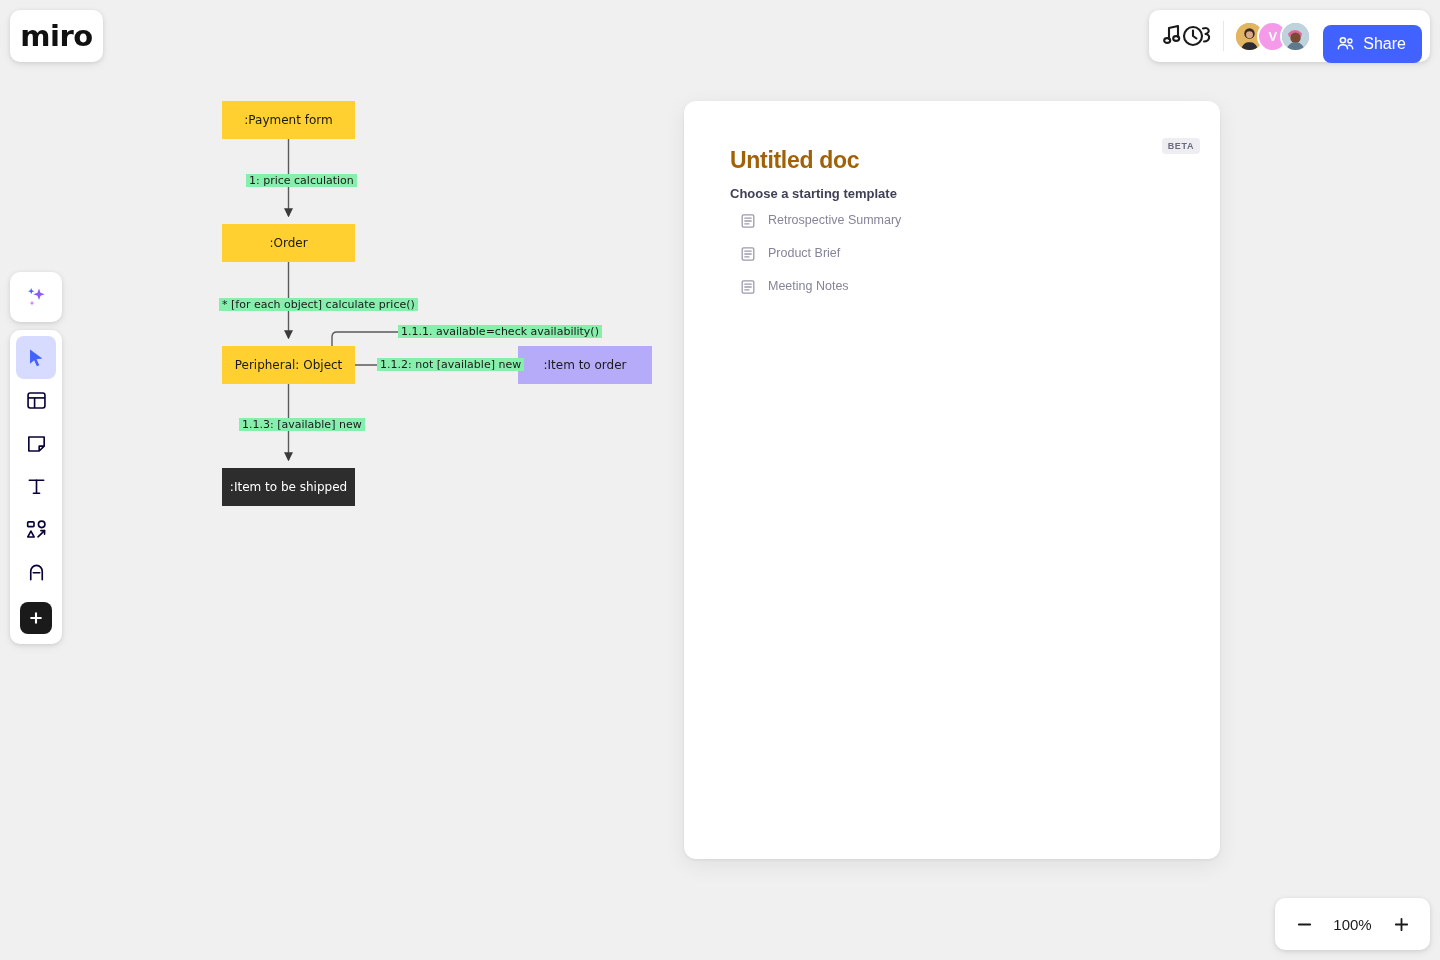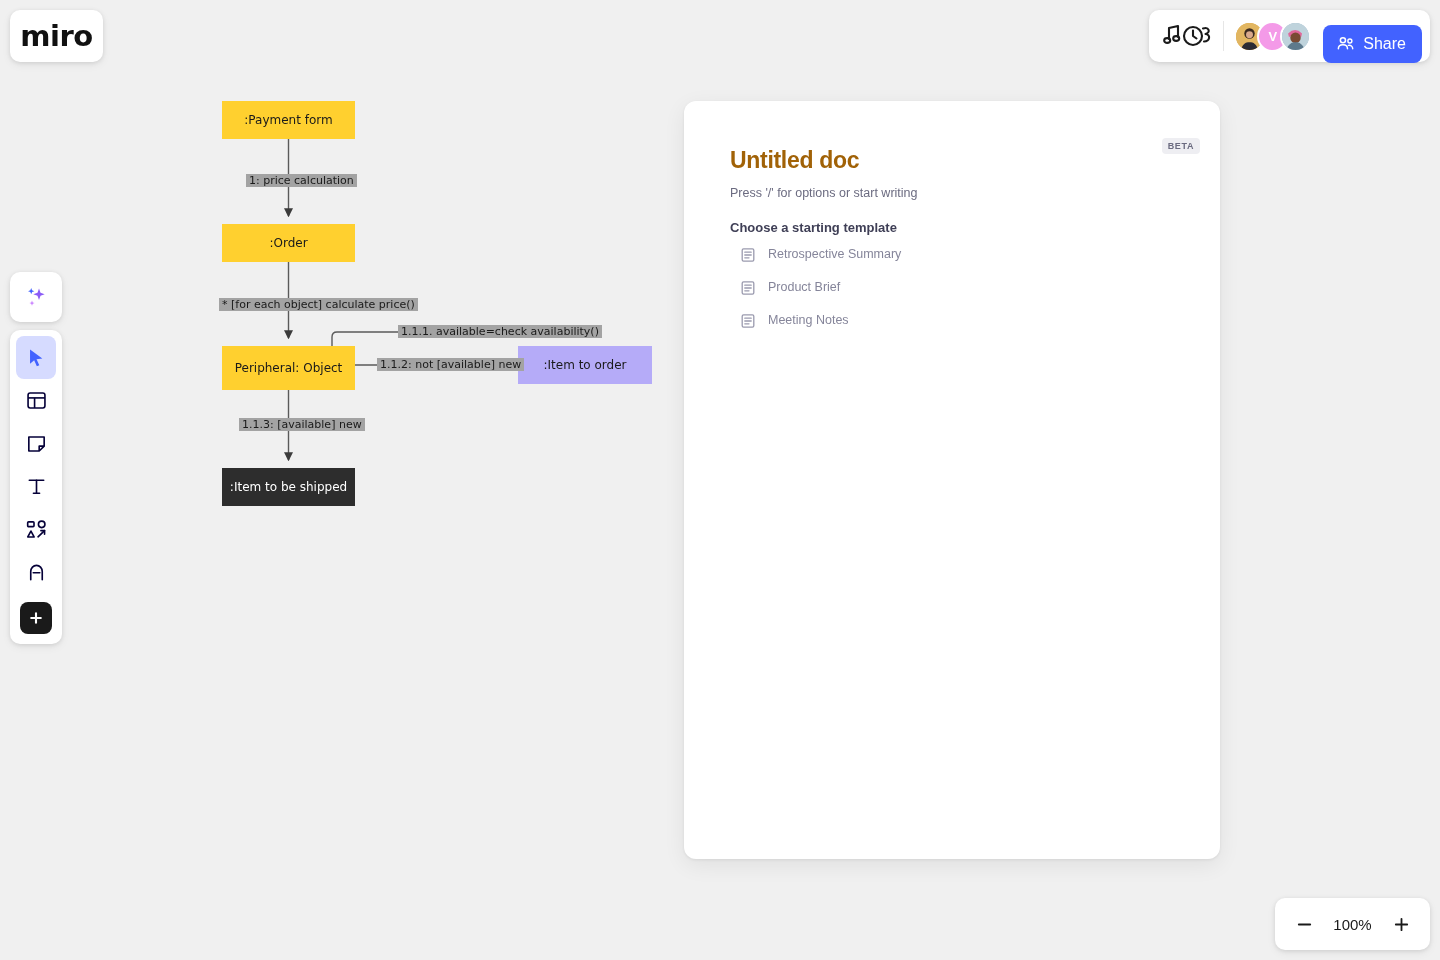--- a/index.html
+++ b/index.html
@@ -98,21 +98,21 @@
   }
   .node.yellow { background: #FFD02F; }
   .node.purple { background: #B5ABF8; }
   .node.dark { background: #2D2D2D; color: #FFFFFF; }
 
   .edge-label {
     position: absolute;
     font-family: "DejaVu Sans", sans-serif;
     font-size: 11px; color: #1A1A1A;
     white-space: nowrap;
-    background: #a3a3a3; padding: 0 3px;
+    background: #86efac; padding: 0 3px;
   }
 
   
   .doc-panel {
     position: absolute; left: 684px; top: 101px;
     width: 536px; height: 758px;
     background: #fff; border-radius: 12px;
     box-shadow: 0 1px 3px rgba(0,0,0,.07), 0 6px 22px rgba(0,0,0,.07);
     padding: 0;
   }
@@ -297,21 +297,21 @@
     </svg>
 
     <div class="node yellow" style="left:222px;top:101px;width:133px;height:38px">
       <span>:Payment form</span>
     </div>
 
     <div class="node yellow" style="left:222px;top:224px;width:133px;height:38px">
       <span>:Order</span>
     </div>
 
-    <div class="node yellow" style="left:222px;top:346px;width:133px;height:44px">
+    <div class="node yellow" style="left:222px;top:346px;width:133px;height:38px">
       <span>Peripheral: Object</span>
     </div>
 
     <div class="node purple" style="left:518px;top:346px;width:134px;height:38px">
       <span>:Item to order</span>
     </div>
 
     <div class="node dark" style="left:222px;top:468px;width:133px;height:38px">
       <span>:Item to be shipped</span>
     </div>
@@ -321,21 +321,20 @@
     <div class="edge-label" style="left:398px;top:325px">1.1.1. available=check availability()</div>
     <div class="edge-label" style="left:377px;top:358px">1.1.2: not [available] new</div>
     <div class="edge-label" style="left:239px;top:418px">1.1.3: [available] new</div>
   </div>
 
   <div class="doc-panel">
     <div class="beta-badge">BETA</div>
 
     <div class="doc-body">
       <div class="doc-title">Untitled doc</div>
-      <div class="doc-hint">Press '/' for options or start writing</div>
       <div class="doc-section-title">Choose a starting template</div>
 
       <div class="tpl-list">
 
         <div class="tpl-item">
           <svg class="tpl-icon" viewBox="0 0 16 16" fill="none" stroke="currentColor" stroke-width="1.3">
             <rect x="2.2" y="1.8" width="11.6" height="12.4" rx="1.4"></rect>
             <path d="M4.8 5.2 H11.2 M4.8 8 H11.2 M4.8 10.8 H9" stroke-linecap="round"></path>
           </svg>
           <span class="tpl-label">Retrospective Summary</span>

